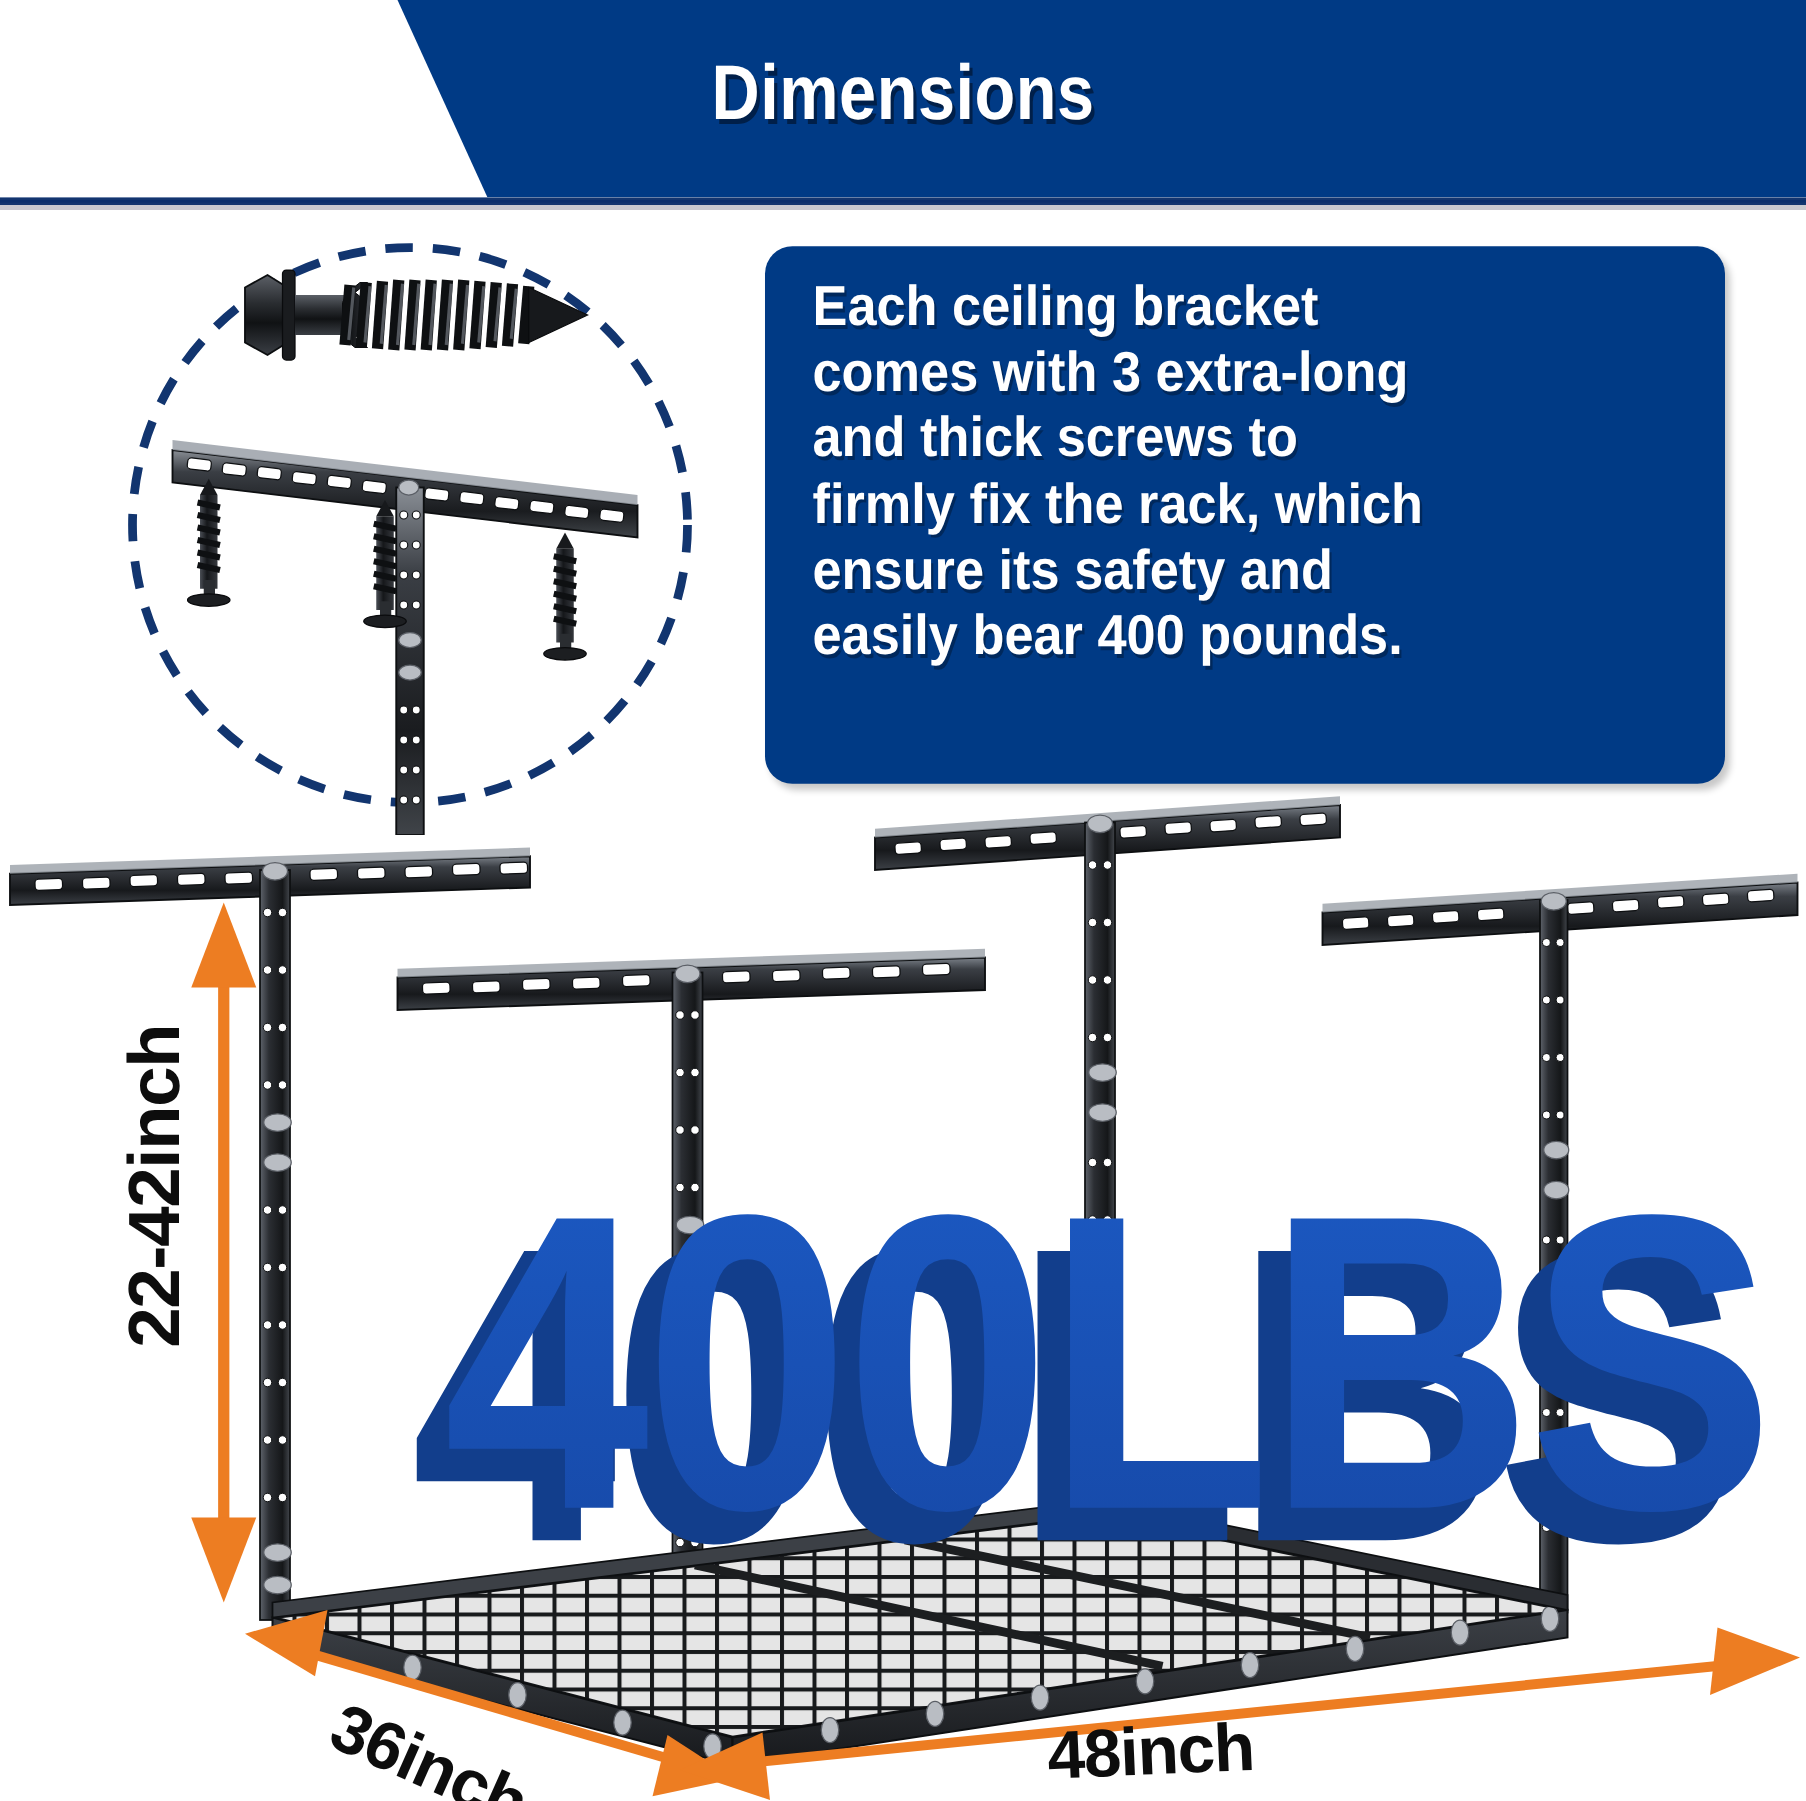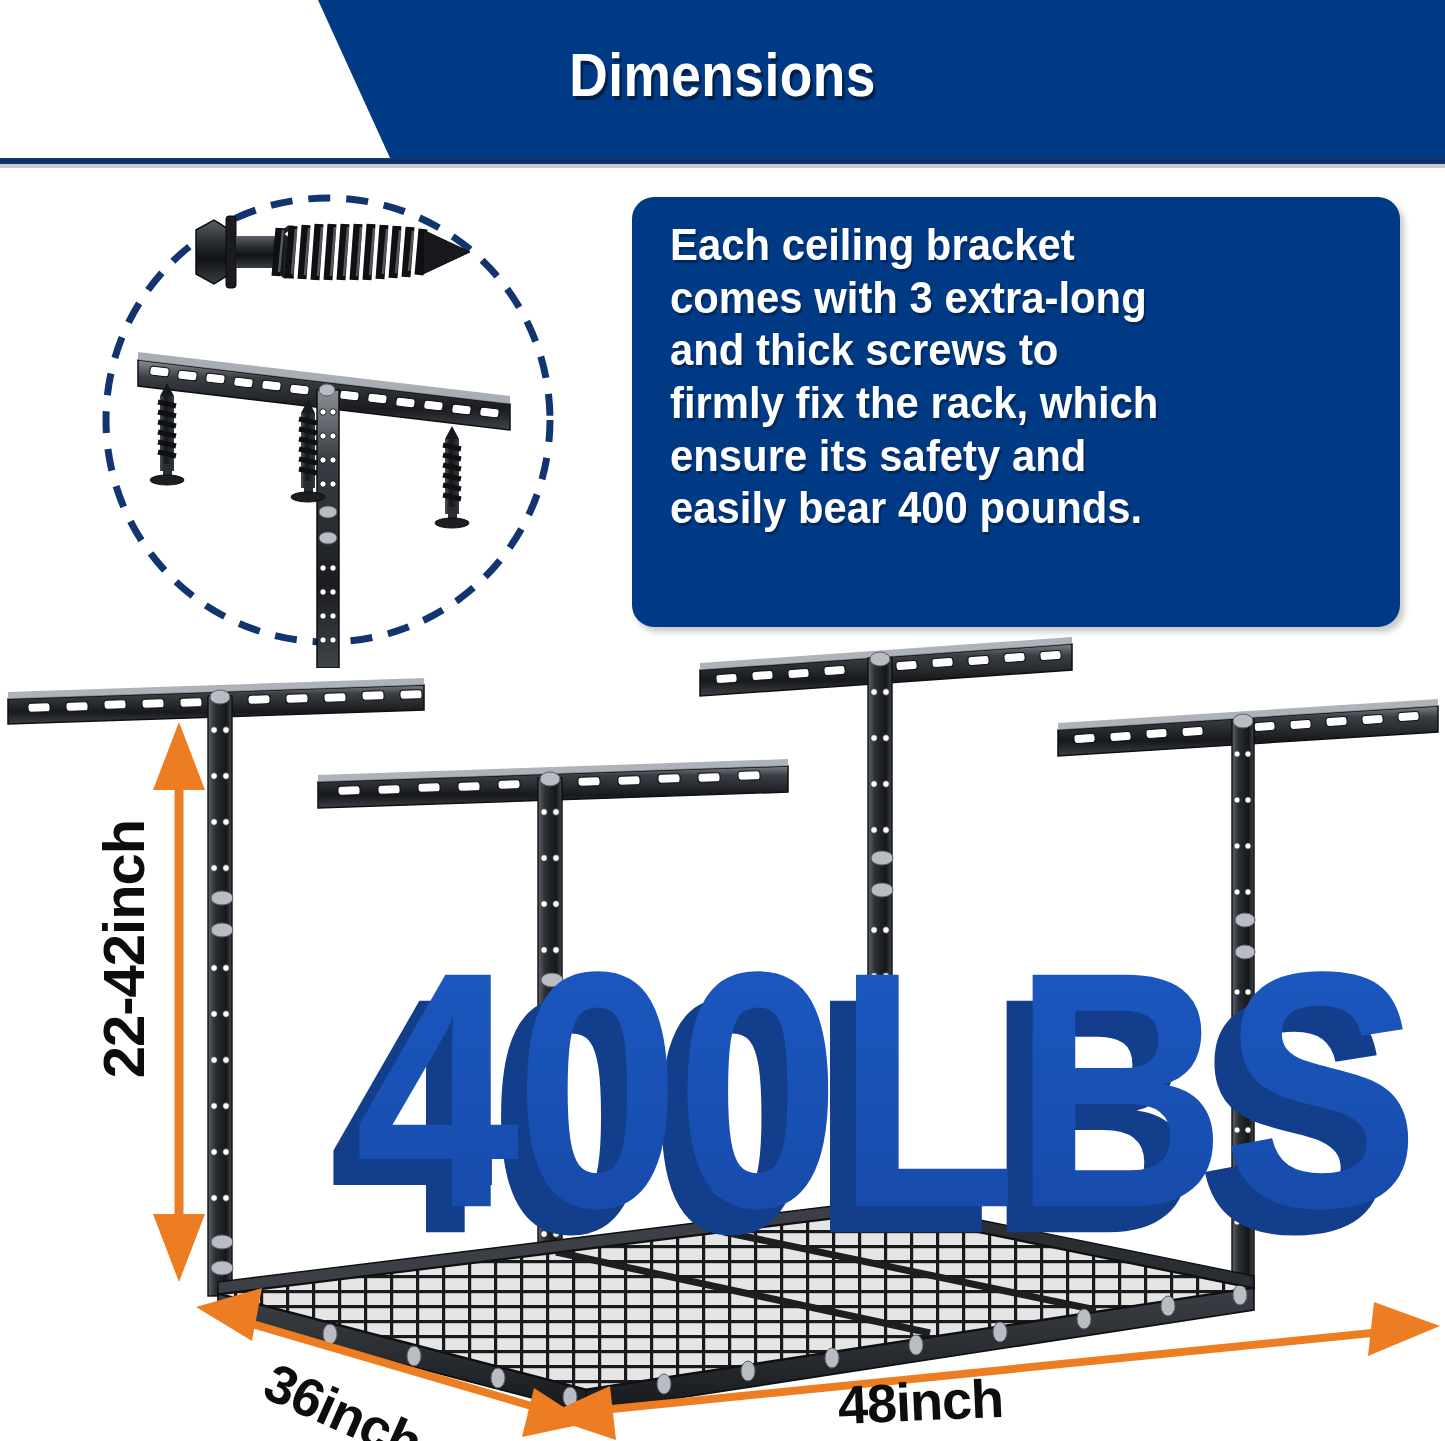--- a/index.html
+++ b/index.html
@@ -19,21 +19,21 @@
     text-shadow:3px 4px 0 rgba(0,0,0,.45);
     white-space:nowrap;line-height:1;
   }
   #header-rule{position:absolute;left:0;top:158px;width:1445px;height:10px;}
   #header-rule .navy{position:absolute;left:0;top:0;width:100%;height:6px;background:#13356f;}
   #header-rule .navy2{position:absolute;left:0;top:2px;width:100%;height:2px;background:#0b2f6c;}
   #header-rule .gray{position:absolute;left:0;top:6px;width:100%;height:4px;background:#c9c9cf;}
 
   
   #callout{
-    position:absolute;left:632px;top:197px;width:768px;height:430px;
+    position:absolute;left:612px;top:197px;width:768px;height:430px;
     border-radius:22px;box-shadow:4px 5px 6px rgba(0,0,0,.22);
   }
   #callout-text{
     position:absolute;left:38px;top:22px;width:700px;
     color:#ffffff;font-size:45px;line-height:1.17;font-weight:bold;
     font-family:"Liberation Sans","DejaVu Sans",sans-serif;
     transform:scaleX(.93);transform-origin:0 0;
     text-shadow:2px 3px 0 rgba(0,0,0,.30);
   }
 

